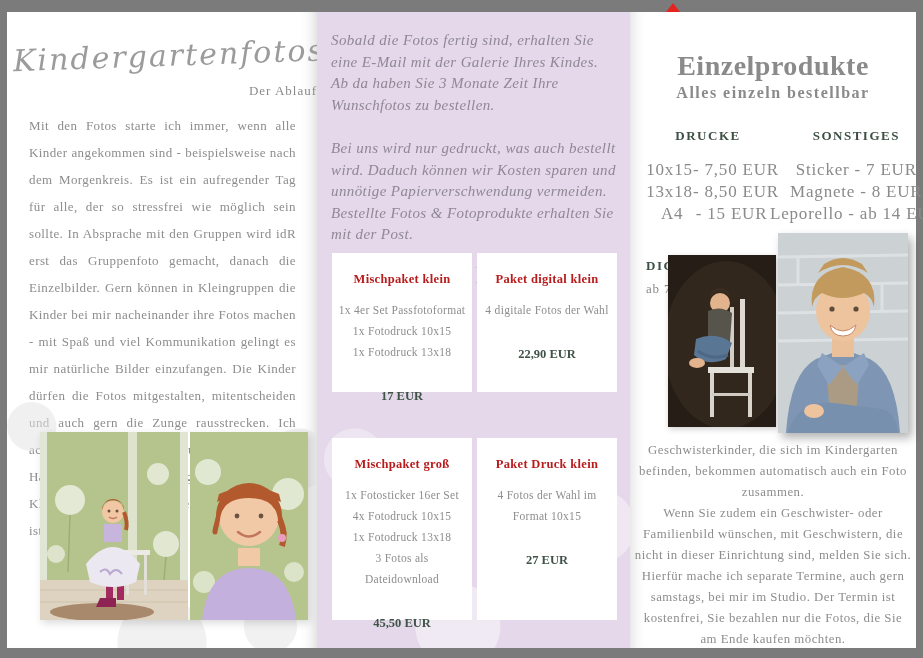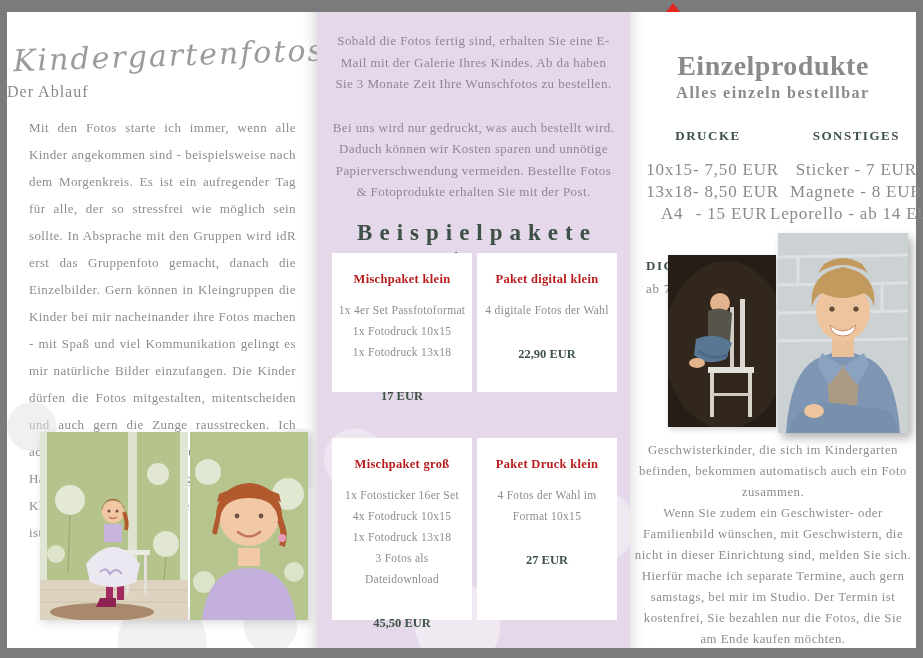--- a/index.html
+++ b/index.html
@@ -11,43 +11,43 @@
   .brochure{position:absolute;left:7px;top:12px;width:909px;height:636px;display:flex;background:#fff;}
   .panel{position:relative;box-sizing:border-box;height:636px;}
   .panel.left{width:310px;background:#ffffff;box-shadow:inset -14px 0 16px -14px rgba(0,0,0,.22);}
   .panel.middle{width:313px;background:#e4d8ea;}
   .panel.right{width:286px;background:#ffffff;box-shadow:inset 14px 0 16px -14px rgba(0,0,0,.18);}
 
   
   .script-title{margin:26px 6px 0;text-align:center;font-family:"DejaVu Serif",serif;
                 font-style:italic;font-weight:400;font-size:30px;letter-spacing:2px;
                 color:#9b9b9b;transform:rotate(-2deg);}
-  .left-subtitle{margin:10px 0 0;text-align:left;font-size:16px;font-weight:400;
+  .left-subtitle{margin:10px 0 0;text-align:right;font-size:13px;font-weight:400;
                  letter-spacing:1px;color:#8a8a8a;}
   .left-body{margin:13px 21px 0 22px;font-size:13px;line-height:27px;letter-spacing:.4px;
              color:#8d8d8d;text-align:justify;}
   .photos-left{position:absolute;left:33px;top:420px;width:268px;height:188px;display:flex;gap:2px;
                box-shadow:2px 3px 8px rgba(0,0,0,.15);}
   .photos-left svg{display:block;}
 
   
   .wm{position:absolute;left:0;right:0;bottom:0;height:270px;pointer-events:none;
       background:
         radial-gradient(circle at 8% 18%, rgba(228,228,228,.55) 0 24px, transparent 25px),
         radial-gradient(circle at 94% 30%, rgba(228,228,228,.55) 0 30px, transparent 31px),
         radial-gradient(circle at 50% 98%, rgba(235,235,235,.7) 0 44px, transparent 45px),
         radial-gradient(circle at 85% 92%, rgba(232,232,232,.6) 0 26px, transparent 27px);}
   .panel.middle .wm{background:
         radial-gradient(circle at 12% 30%, rgba(255,255,255,.35) 0 30px, transparent 31px),
         radial-gradient(circle at 90% 55%, rgba(255,255,255,.4) 0 36px, transparent 37px),
         radial-gradient(circle at 45% 92%, rgba(255,255,255,.45) 0 42px, transparent 43px);}
 
   
-  .mid-intro{margin:18px 14px 0;text-align:center;font-size:13px;line-height:21.5px;
-             letter-spacing:.4px;color:#8f8894;}
+  .mid-intro{margin:18px 14px 0;font-size:15px;line-height:21.5px;
+             letter-spacing:.4px;color:#8f8894;font-style:italic;}
   .mid-intro + .mid-intro{margin-top:22px;}
   .mid-heading{margin:17px 0 0;padding-left:7px;text-align:center;font-size:23px;font-weight:bold;
                letter-spacing:7px;color:#3d5045;}
   .mid-subheading{margin:3px 0 0;padding-left:5px;text-align:center;font-size:13px;font-weight:bold;
                   letter-spacing:5px;color:#3d5045;}
   .cards{position:absolute;left:15px;top:241px;display:grid;
          grid-template-columns:140px 140px;grid-template-rows:139px 182px;
          column-gap:5px;row-gap:46px;}
   .card{background:#fff;text-align:center;padding-top:19px;box-sizing:border-box;}
   .card-title{font-size:12.5px;font-weight:bold;letter-spacing:.3px;color:#b91c1c;}

